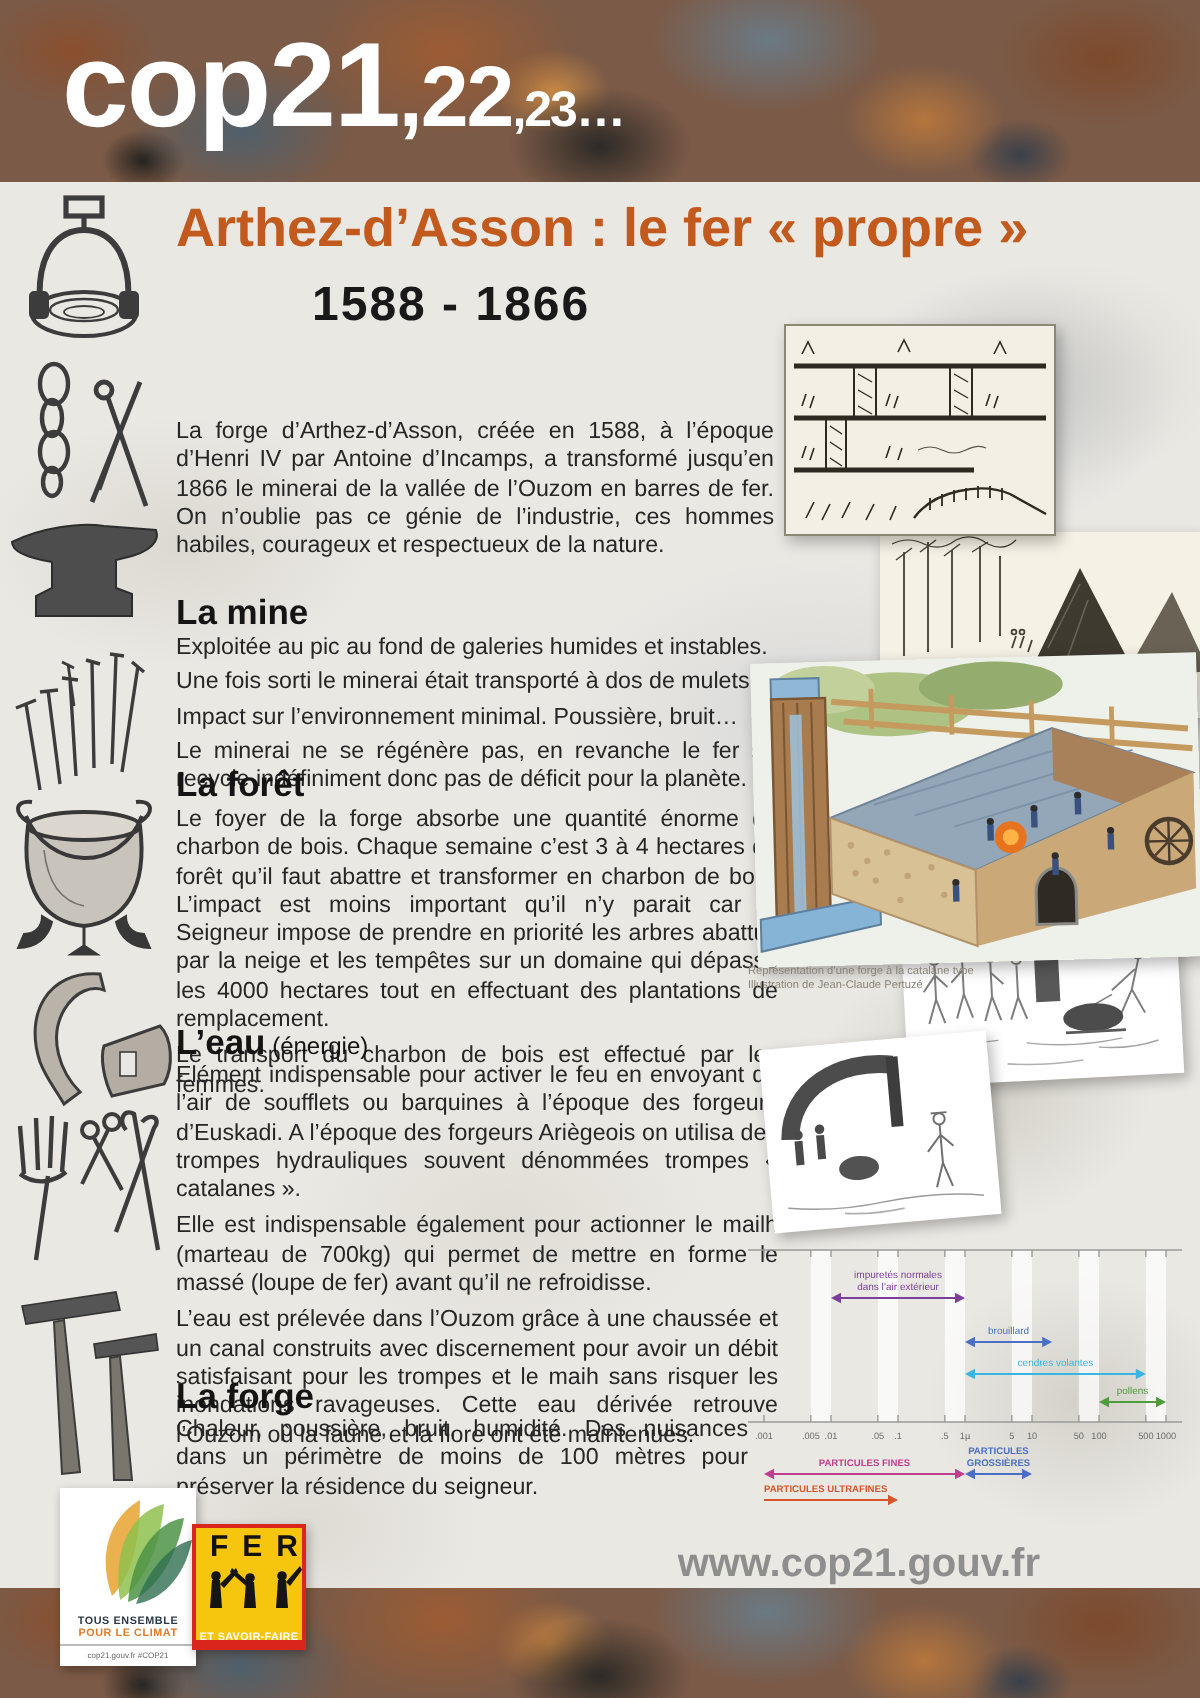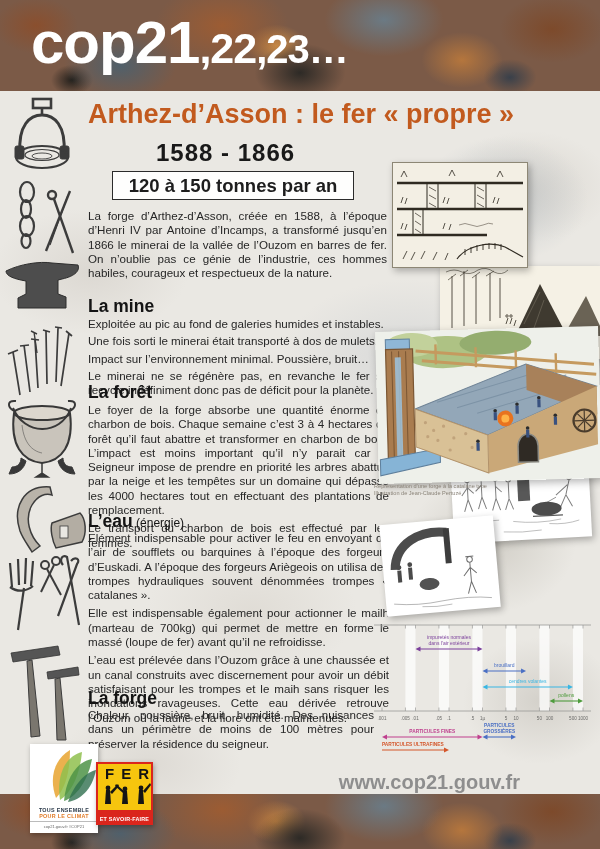--- a/index.html
+++ b/index.html
@@ -21,21 +21,21 @@
       radial-gradient(85px 52px at 64% 22%, #6b7a84 0%, transparent 70%),
       radial-gradient(58px 40px at 77% 66%, #b5763d 0%, transparent 70%),
       radial-gradient(75px 48px at 92% 32%, #7d4a2b 0%, transparent 70%),
       radial-gradient(42px 30px at 46% 50%, #c98a45 0%, transparent 70%),
       radial-gradient(38px 26px at 85% 85%, #39404a 0%, transparent 70%),
       radial-gradient(30px 22px at 12% 88%, #23201c 0%, transparent 70%);}
   #top-band{position:absolute;left:0;top:0;width:600px;height:91px;}
   #cop-title{position:absolute;left:31px;top:8px;color:#fff;font-weight:bold;letter-spacing:-1px;white-space:nowrap;}
   #cop-title .s1{font-size:60px;margin-top:28px;}
   #cop-title .s2{font-size:43px;margin-top:15px;}
-  #cop-title .s3{font-size:40px;margin-top:40px;}
+  #cop-title .s3{font-size:25px;margin-top:40px;}
   #bottom-band{position:absolute;left:0;top:794px;width:600px;height:55px;}
   
   #right-mottle{position:absolute;left:360px;top:120px;width:240px;height:660px;
     background-image:
       radial-gradient(120px 90px at 60% 12%, rgba(176,184,190,.55), transparent 70%),
       radial-gradient(140px 110px at 70% 38%, rgba(168,178,186,.45), transparent 70%),
       radial-gradient(120px 100px at 55% 64%, rgba(186,182,172,.5), transparent 70%),
       radial-gradient(110px 90px at 75% 88%, rgba(190,186,178,.5), transparent 70%);}
   .h-title{position:absolute;left:88px;top:99px;width:505px;font-size:27px;font-weight:bold;color:#c25a1e;letter-spacing:0;}
   .years{position:absolute;left:156px;top:139px;font-size:24px;font-weight:bold;color:#191919;letter-spacing:1px;}
@@ -54,21 +54,21 @@
     font-size:20px;font-weight:bold;color:#8e8e8e;letter-spacing:0;}
   #footer-url2{position:absolute;left:240px;top:792px;width:305px;text-align:right;
     font-size:20px;font-weight:bold;color:#fff;text-shadow:0 1px 2px rgba(0,0,0,.45);}
   #climate-logo{position:absolute;left:30px;top:744px;width:68px;height:89px;background:#fff;
     box-shadow:1px 2px 5px rgba(0,0,0,.3);text-align:center;}
   #climate-logo .l1{font-size:5.4px;font-weight:bold;color:#2b3a4a;margin-top:1px;letter-spacing:.3px;}
   #climate-logo .l2{font-size:5.4px;font-weight:bold;color:#e07b28;letter-spacing:.3px;}
   #climate-logo .l3{font-size:4px;color:#666;margin-top:2px;border-top:.5px solid #bbb;padding-top:1.5px;}
   #fer-logo{position:absolute;left:96px;top:762px;width:57px;height:63px;background:#da251c;
     box-shadow:1px 2px 5px rgba(0,0,0,.3);}
-  #fer-logo .yellow{position:absolute;left:2px;top:2px;width:53px;height:46px;background:#f6c50e;overflow:hidden;}
+  #fer-logo .yellow{position:absolute;left:2px;top:2px;width:53px;height:56px;background:#f6c50e;overflow:hidden;}
   #fer-logo .fer-word{position:absolute;left:0;top:1px;width:100%;text-align:center;
     font-size:15px;font-weight:bold;color:#121212;letter-spacing:7px;text-indent:7px;}
   #fer-logo .tagline{position:absolute;left:0;bottom:3px;width:100%;text-align:center;
     font-size:5.4px;font-weight:bold;color:#fff;letter-spacing:.2px;}
 </style>
 </head>
 <body>
 
 <div id="poster">
 
@@ -148,23 +148,20 @@
       <path d="M32,565 L40,641 L31,642 L27,566 Z" fill="#7a766e" stroke="#3c3c3c" stroke-width="1"></path>
     </g>
     <g>
       <path d="M47,577 L78,572 L79,580 L48,584 Z" fill="#555" stroke="#333" stroke-width=".8"></path>
       <path d="M60,583 L66,645 L57,645 L55,584 Z" fill="#7a766e" stroke="#3c3c3c" stroke-width="1"></path>
     </g>
   </svg>
 
   <div class="h-title">Arthez-d’Asson : le fer « propre »</div>
   <div class="years">1588 - 1866</div>
-  <div class="prod-box">
-      <span>120 à 150 tonnes par an</span>
-    </div>
 
   <div class="blk body-txt" style="left:88px;top:209px;width:299px;">La forge d’Arthez-d’Asson, créée en 1588, à l’époque d’Henri IV par Antoine d’Incamps, a transformé jusqu’en 1866 le minerai de la vallée de l’Ouzom en barres de fer. On n’oublie pas ce génie de l’industrie, ces hommes habiles, courageux et respectueux de la nature.</div>
 
   <div class="blk sec-h" style="left:88px;top:296px;">La mine</div>
   <div class="blk body-txt" style="left:88px;top:317px;width:300px;">
     <p>Exploitée au pic au fond de galeries humides et instables.</p>
     <p>Une fois sorti le minerai était transporté à dos de mulets.</p>
     <p>Impact sur l’environnement minimal. Poussière, bruit…</p>
     <p>Le minerai ne se régénère pas, en revanche le fer se recycle indéfiniment donc pas de déficit pour la planète.</p>
   </div>

